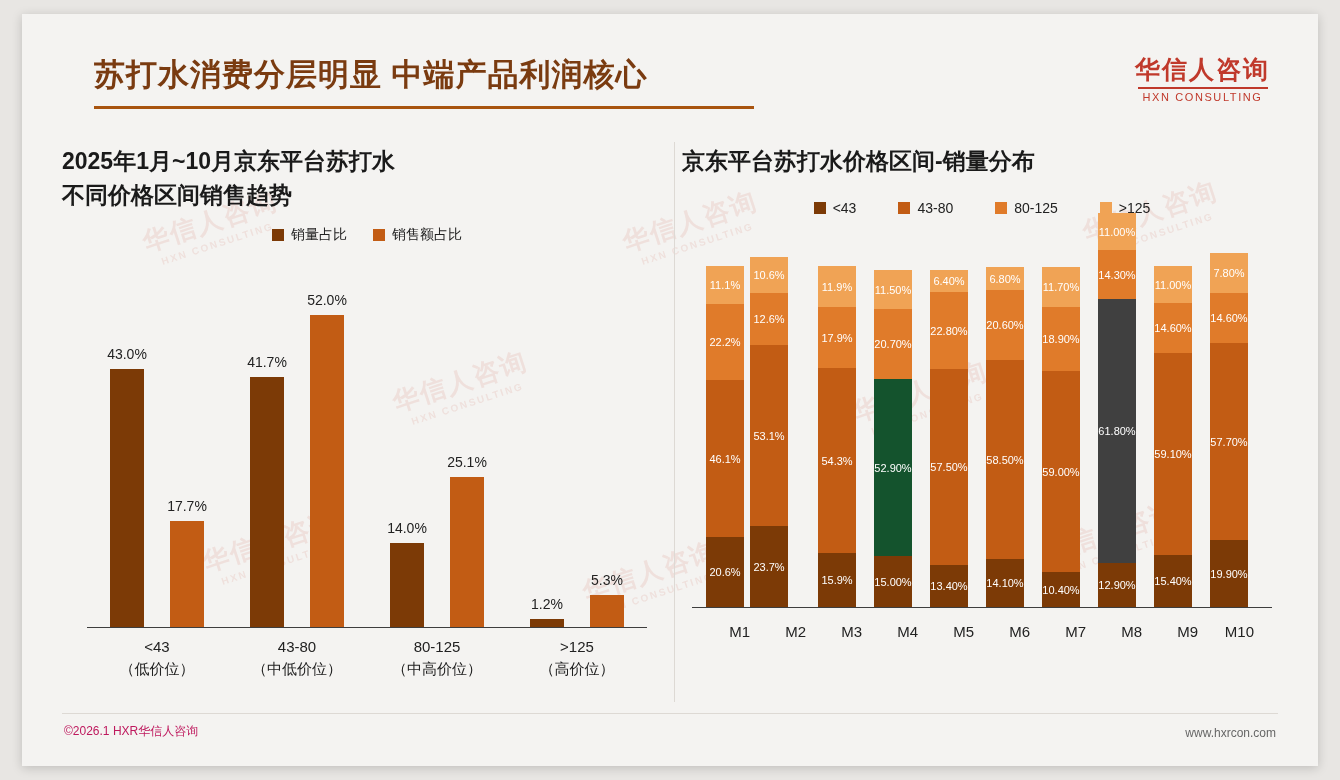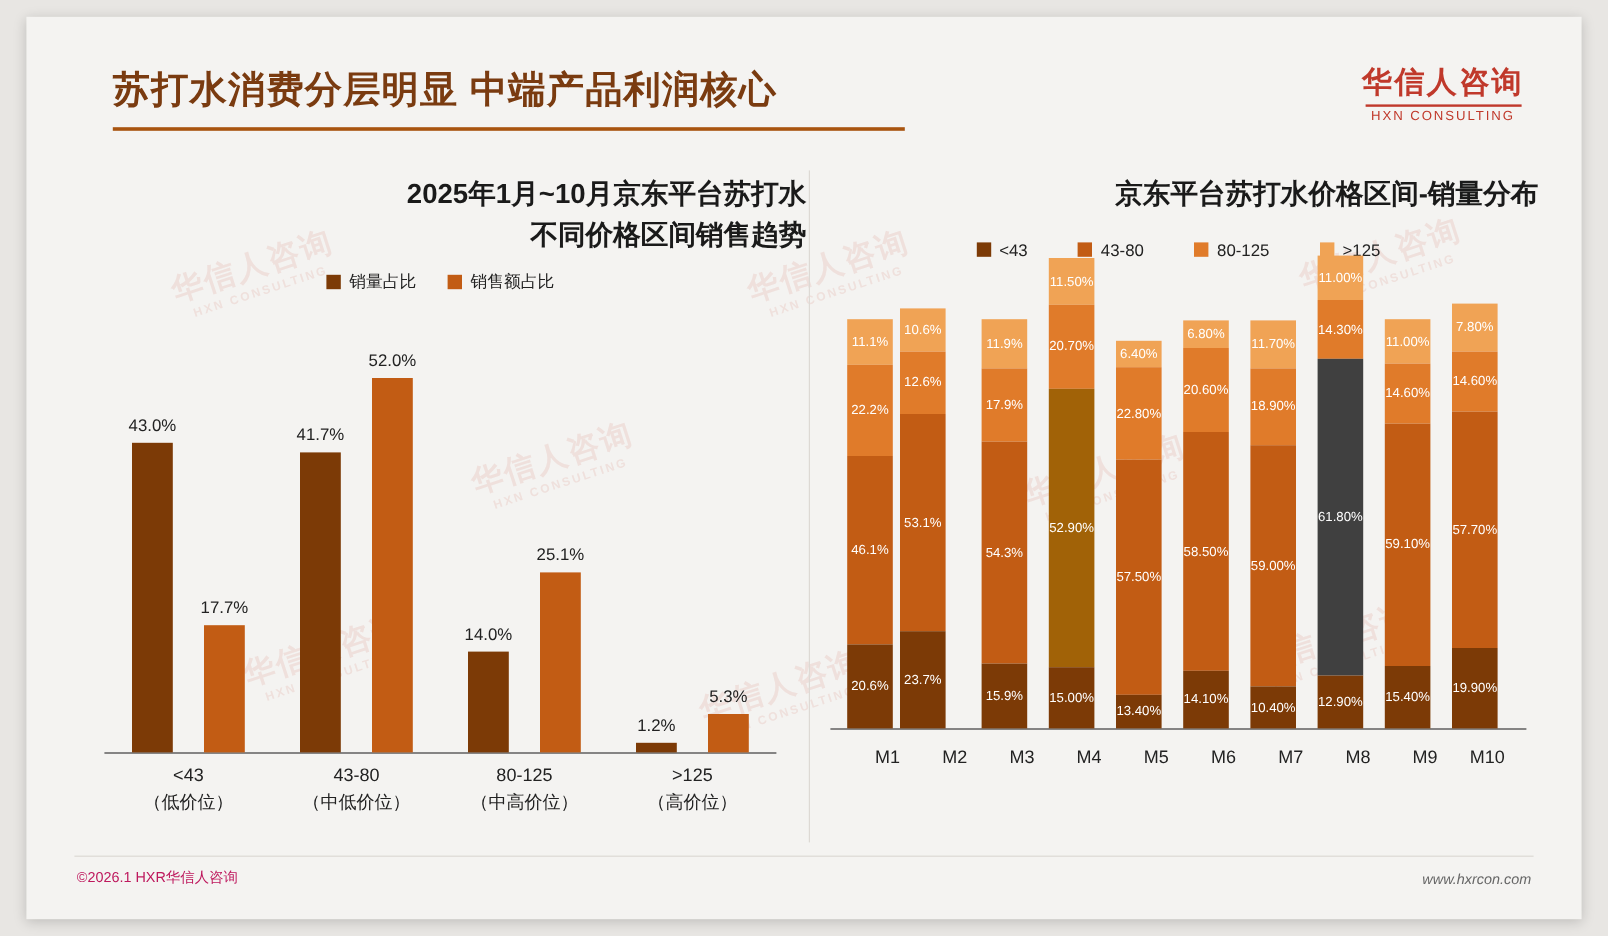--- a/index.html
+++ b/index.html
@@ -46,21 +46,21 @@
   .wm .c{font-size:26px;letter-spacing:2px;}
   .wm .e{font-size:10px;letter-spacing:2px;}
   
   .panel-left{position:absolute;left:40px;top:118px;width:610px;height:580px;}
   .panel-right{position:absolute;left:660px;top:118px;width:600px;height:580px;}
   .divider{
     position:absolute;left:652px;top:128px;width:1px;height:560px;
     background:#ddd9d4;
   }
   .panel-title{
-    text-align:right;font-size:23px;font-weight:bold;color:#1a1a1a;
+    text-align:left;font-size:23px;font-weight:bold;color:#1a1a1a;
     line-height:34px;padding-top:12px;
   }
   
   .legend{
     display:flex;justify-content:center;align-items:center;gap:26px;
     margin-top:14px;
   }
   .legend-item{display:flex;align-items:center;gap:7px;font-size:14px;color:#222;}
   .swatch{width:12px;height:12px;display:inline-block;}
   .legend-right{gap:42px;margin-top:22px;}
@@ -105,21 +105,21 @@
     font-size:15px;color:#222;
   }
   
   .footer-line{
     position:absolute;left:40px;bottom:52px;width:1216px;height:1px;background:#ddd9d4;
   }
   .copyright{
     position:absolute;left:42px;bottom:26px;font-size:12px;color:#be185d;
   }
   .site{
-    position:absolute;right:42px;bottom:26px;font-size:12px;color:#666;font-style:italic;
+    position:absolute;right:42px;bottom:26px;font-size:12px;color:#666;
   }
 </style>
 </head>
 <body>
 
 <div class="slide">
 
   <div class="wm" style="left:120px;top:190px;">
     <div class="c">华信人咨询</div>
       <div class="e">HXN CONSULTING</div>
@@ -310,40 +310,40 @@
       </div>
       <div class="slabel" style="left:120px;">M3</div>
 
       <div class="scol" style="left:176px;">
         <div class="seg" style="height:39px;background:#f0a355">
             <span>11.50%</span>
           </div>
         <div class="seg" style="height:70px;background:#e07b2a">
             <span>20.70%</span>
           </div>
-        <div class="seg" style="height:232px;background:#a16207">
+        <div class="seg" style="height:177px;background:#14532d">
             <span>52.90%</span>
           </div>
         <div class="seg" style="height:51px;background:#7c3a06">
             <span>15.00%</span>
           </div>
       </div>
       <div class="slabel" style="left:176px;">M4</div>
 
       <div class="scol" style="left:232px;">
         <div class="seg" style="height:22px;background:#f0a355">
             <span>6.40%</span>
           </div>
         <div class="seg" style="height:77px;background:#e07b2a">
             <span>22.80%</span>
           </div>
         <div class="seg" style="height:196px;background:#c25c14">
             <span>57.50%</span>
           </div>
-        <div class="seg" style="height:28px;background:#7c3a06">
+        <div class="seg" style="height:42px;background:#7c3a06">
             <span>13.40%</span>
           </div>
       </div>
       <div class="slabel" style="left:232px;">M5</div>
 
       <div class="scol" style="left:288px;">
         <div class="seg" style="height:23px;background:#f0a355">
             <span>6.80%</span>
           </div>
         <div class="seg" style="height:70px;background:#e07b2a">

